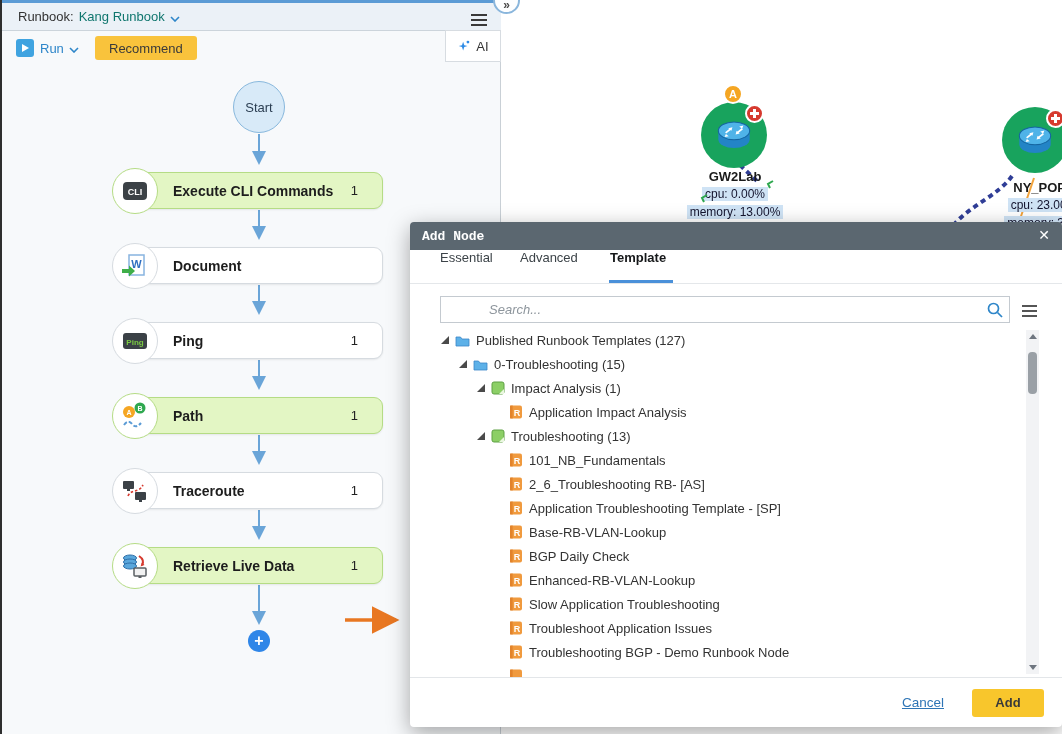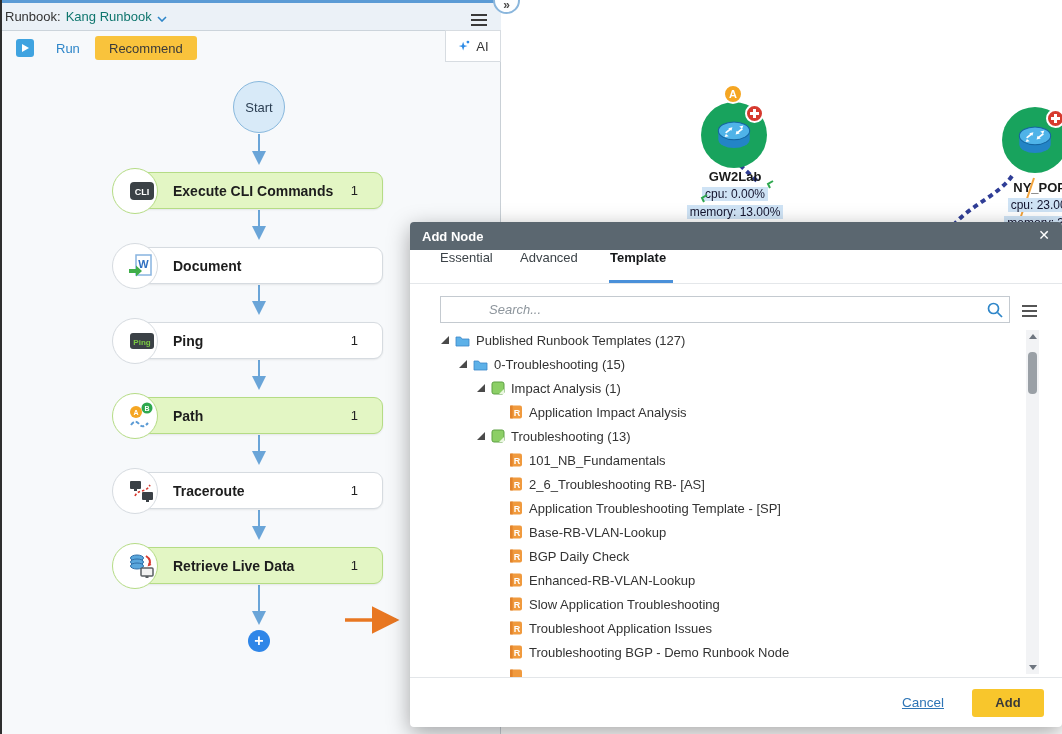--- a/index.html
+++ b/index.html
@@ -15,50 +15,50 @@
   .badge-orange { position:absolute; width:20px; height:20px; border-radius:50%; background:#f5a623; border:2px solid #fff; color:#fff; font-size:11px; font-weight:bold; display:flex; align-items:center; justify-content:center; }
   .device-labels { position:absolute; text-align:center; z-index:2; }
   .device-name { font-size:13px; font-weight:bold; color:#1a1a1a; }
   .metric-chip { display:inline-block; background:#cfe3f5; color:#14142e; font-size:12px; padding:0 3px; margin-top:1px; }
   .gmark { position:absolute; }
 
   
   #left-panel { position:absolute; left:0; top:0; width:501px; height:734px; background:#f7f9fb; border-right:1px solid #c9d0d6; z-index:3; }
   #left-edge { position:absolute; left:0; top:0; width:2px; height:734px; background:#2e2e2e; z-index:4; }
   #top-strip { position:absolute; left:0; top:0; width:501px; height:3px; background:#5b9bd5; }
-  #panel-titlebar { position:absolute; left:2px; top:3px; width:499px; height:28px; background:#ebf1f7; border-bottom:1px solid #ccd4db; display:flex; align-items:center; padding-left:3px; }
+  #panel-titlebar { position:absolute; left:2px; top:3px; width:499px; height:28px; background:#ebf1f7; border-bottom:1px solid #ccd4db; display:flex; align-items:center; padding-left:16px; }
   .tb-label { font-size:13px; color:#333; }
   .tb-name { font-size:13px; color:#0f766e; margin-left:5px; }
   .chev { margin-left:5px; display:inline-block; }
   .hamburger { position:absolute; width:16px; cursor:pointer; }
   .hamburger span { display:block; height:2px; background:#3a3a3a; margin:3px 0; }
   #panel-menu { right:14px; top:8px; }
 
-  #run-btn { position:absolute; left:16px; top:39px; display:flex; align-items:center; cursor:pointer;gap:16px; }
+  #run-btn { position:absolute; left:16px; top:39px; display:flex; align-items:center; cursor:pointer; }
   #run-play { width:18px; height:18px; background:#3fa3e0; border-radius:3px; display:flex; align-items:center; justify-content:center; }
   #run-label { font-size:13px; color:#2e86c9; margin-left:6px; }
   #recommend-btn { position:absolute; left:95px; top:36px; height:24px; padding:0 14px; background:#f9c33c; border-radius:3px; font-size:13px; color:#3a3a3a; display:flex; align-items:center; cursor:pointer; }
   #ai-btn { position:absolute; left:445px; top:30px; width:56px; height:32px; background:#fff; border:1px solid #d7dce1; display:flex; align-items:center; justify-content:center; gap:5px; font-size:13px; color:#333; cursor:pointer; }
 
   #flow-svg { position:absolute; left:0; top:0; width:501px; height:734px; pointer-events:none; }
   #start-node { position:absolute; left:233px; top:81px; width:52px; height:52px; border-radius:50%; background:#d8eaf8; border:1.5px solid #88b8dd; display:flex; align-items:center; justify-content:center; font-size:13px; color:#2b3e52; cursor:pointer; }
   .fnode { position:absolute; left:117px; width:266px; height:37px; border-radius:9px; background:#fff; border:1px solid #d6dbe0; box-shadow:0 1px 2px rgba(0,0,0,.08); display:flex; align-items:center; cursor:pointer; }
   .fnode.hl { background:#e3f6c4; border-color:#b5dc85; }
-  .fnode-icon { position:absolute; left:-6px; top:-5px; width:46px; height:46px; border-radius:50%; background:#fff; border:1px solid #d6dbe0; display:flex; align-items:center; justify-content:flex-end; }
+  .fnode-icon { position:absolute; left:-6px; top:-5px; width:46px; height:46px; border-radius:50%; background:#fff; border:1px solid #d6dbe0; display:flex; align-items:center; justify-content:center; }
   .fnode.hl .fnode-icon { border-color:#b5dc85; }
   .fnode-label { margin-left:55px; font-size:14px; font-weight:600; color:#1d1d1d; }
   .fnode-count { position:absolute; right:24px; font-size:13px; color:#222; }
   #n1{top:172px} #n2{top:247px} #n3{top:322px} #n4{top:397px} #n5{top:472px} #n6{top:547px}
   #plus-btn { position:absolute; left:248px; top:630px; width:22px; height:22px; border-radius:50%; background:#2f86e8; color:#fff; font-size:16px; font-weight:bold; display:flex; align-items:center; justify-content:center; cursor:pointer; }
   #collapse-circle { position:absolute; left:493px; top:-13px; width:27px; height:27px; border-radius:50%; background:#fdfeff; border:2px solid #8ab6dc; color:#4a4a4a; font-size:12px; font-weight:bold; display:flex; align-items:flex-end; justify-content:center; z-index:4; cursor:pointer; }
 
   
   #dialog { position:absolute; left:410px; top:222px; width:652px; height:505px; background:#fff; border-radius:4px; box-shadow:0 6px 22px rgba(0,0,0,.35); z-index:5; }
   #dlg-titlebar { position:absolute; left:0; top:0; right:0; height:28px; background:#5b6770; border-radius:4px 4px 0 0; display:flex; align-items:center; padding:0 12px; }
-  #dlg-title { color:#fff; font-size:13px; font-weight:bold; }
+  #dlg-title { color:#fff; font-size:13px; font-weight:bold;font-family:Liberation Mono, monospace; }
   #dlg-close { position:absolute; right:12px; top:5px; color:#fff; font-size:14px; cursor:pointer; }
   #dlg-tabs { position:absolute; left:0; top:28px; right:0; height:34px; border-bottom:1px solid #e4e7ea; }
   .dlg-tab { position:absolute; top:0; font-size:13px; color:#3c4348; cursor:pointer; }
   #tab-essential{left:30px} #tab-advanced{left:110px} #tab-template{left:200px; font-weight:bold; color:#16181a;}
   #tab-underline { position:absolute; left:199px; bottom:0; width:64px; height:3px; background:#4a90d9; }
   #search-wrap { position:absolute; left:30px; top:74px; width:570px; height:27px; border:1px solid #c4cad0; background:#fff; }
   #search-input { width:100%; height:100%; border:none; outline:none; padding:0 30px 0 8px; font-size:13px; font-family:"Liberation Sans", sans-serif; color:#333; background:transparent;margin-left:40px; }
   #search-input::placeholder { font-style:italic; color:#8d959c; }
   #search-icon { position:absolute; right:5px; top:4px; cursor:pointer; }
   #list-menu { left:612px; top:80px; width:15px; }

